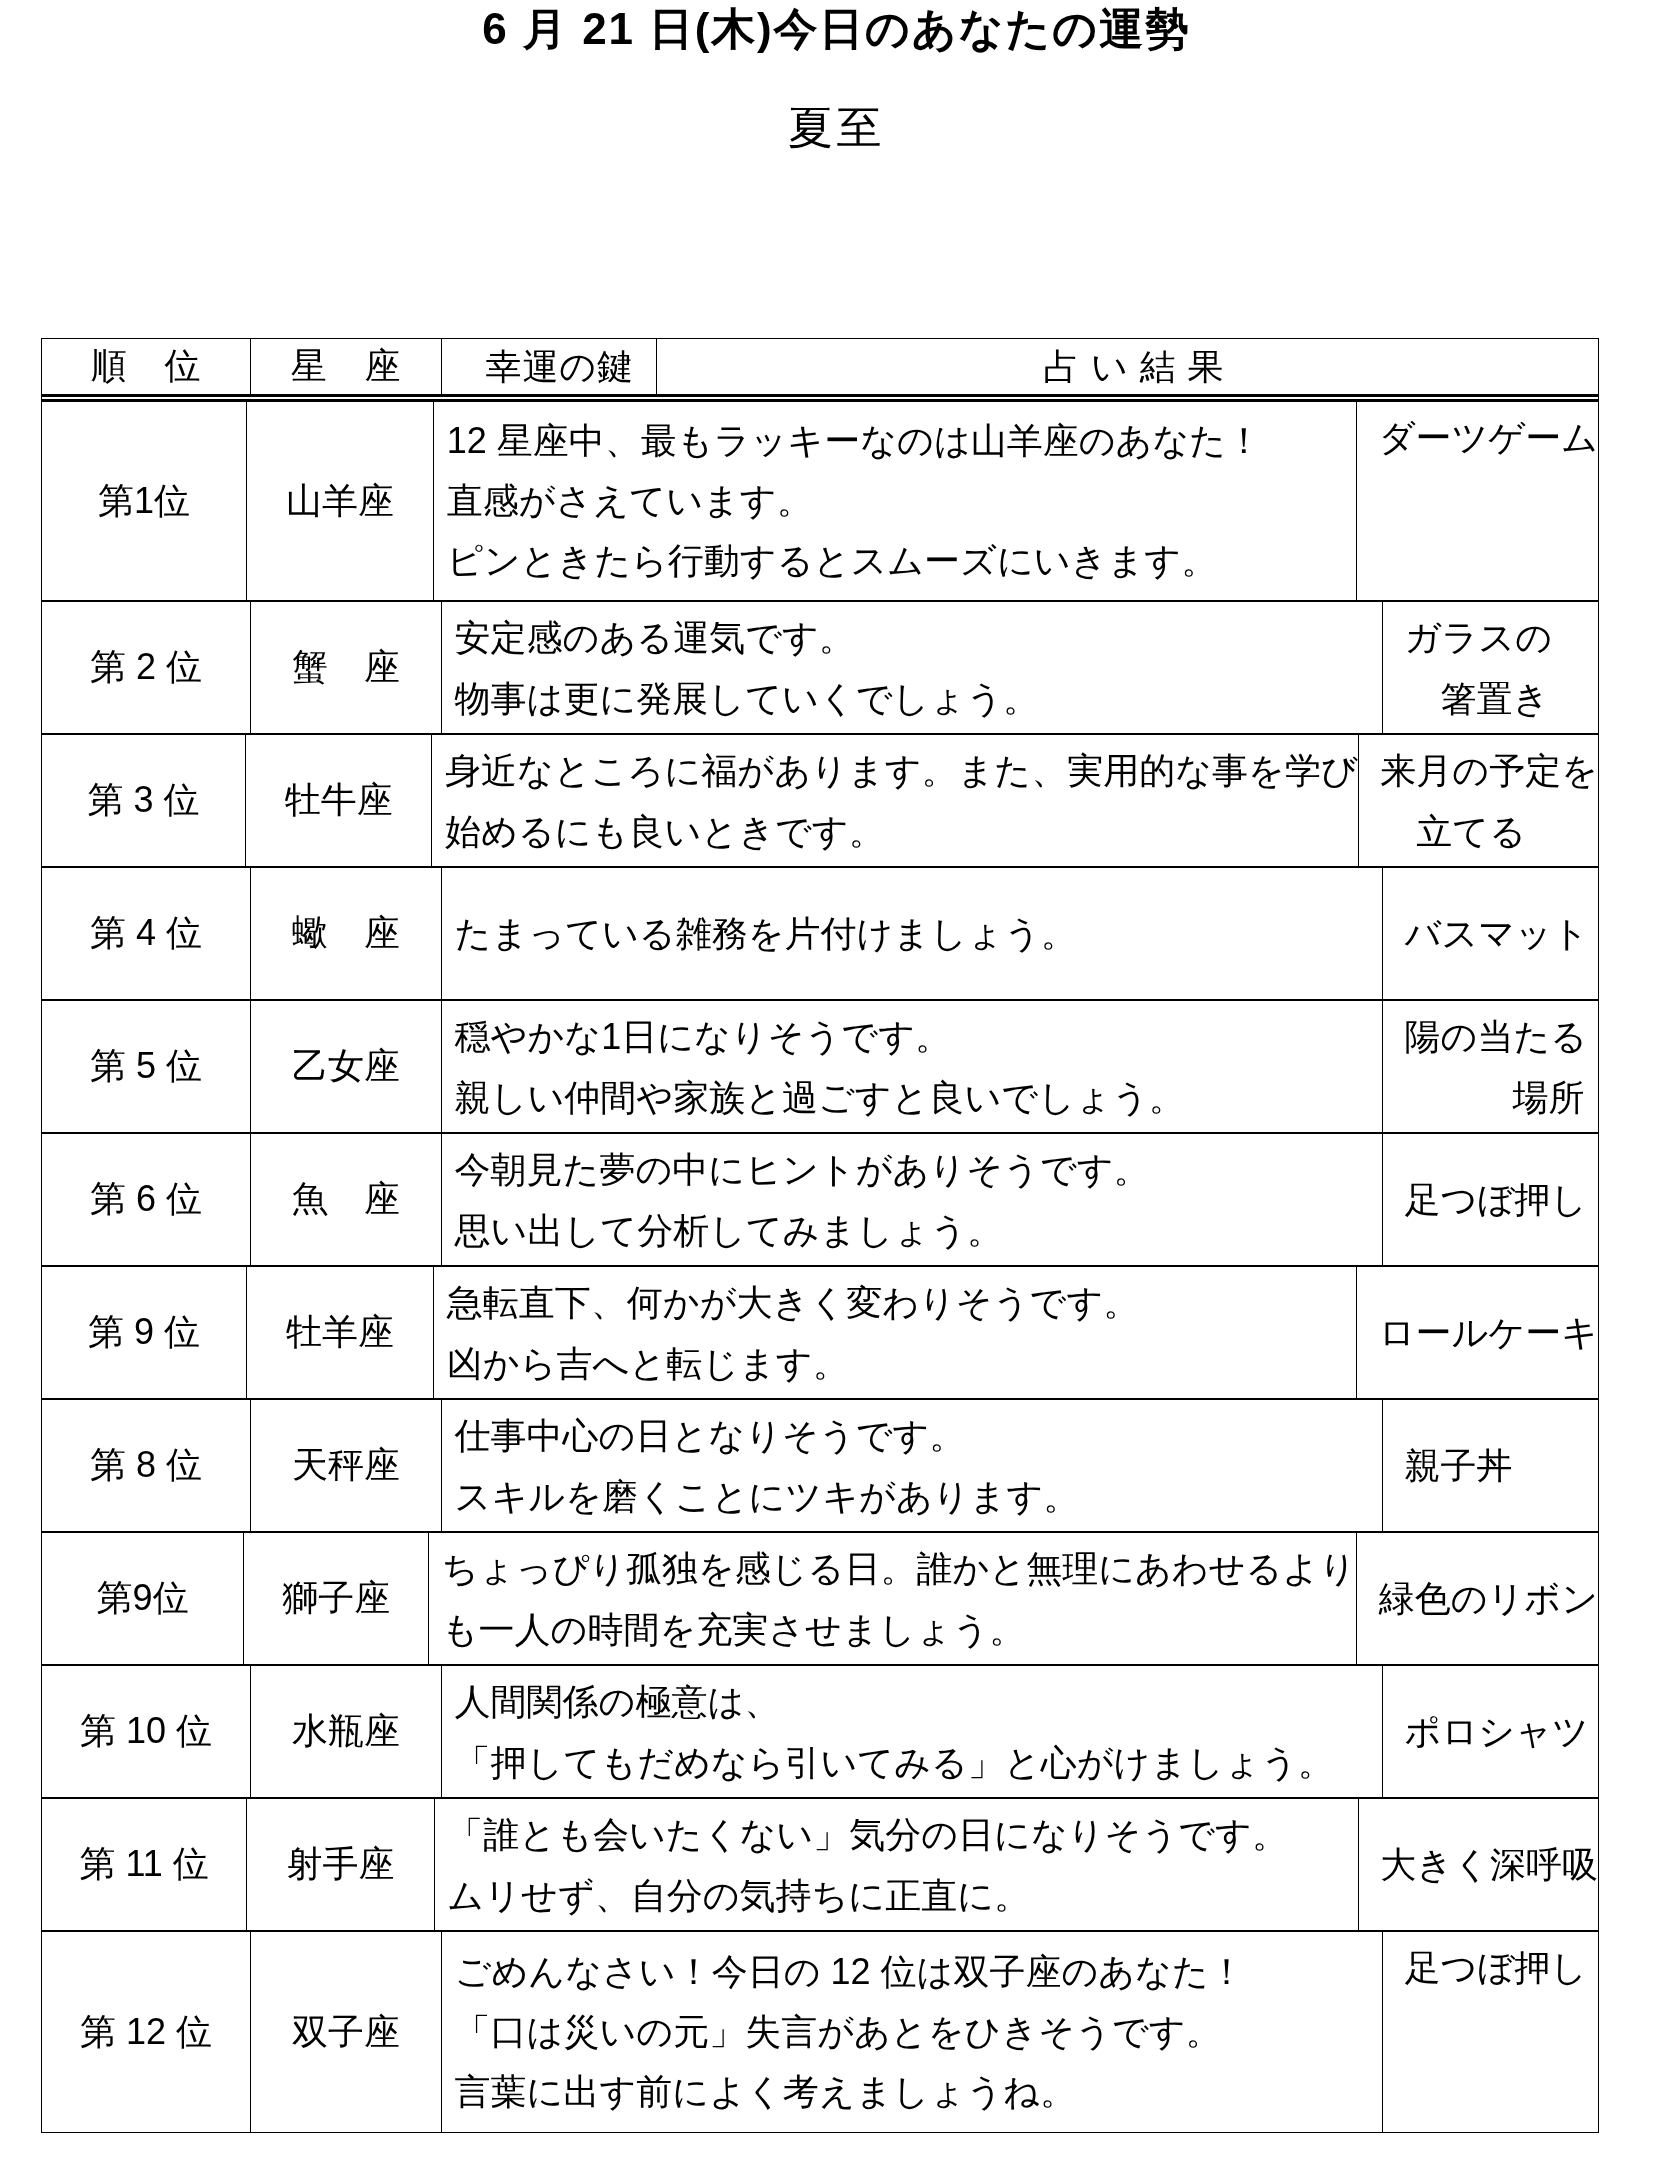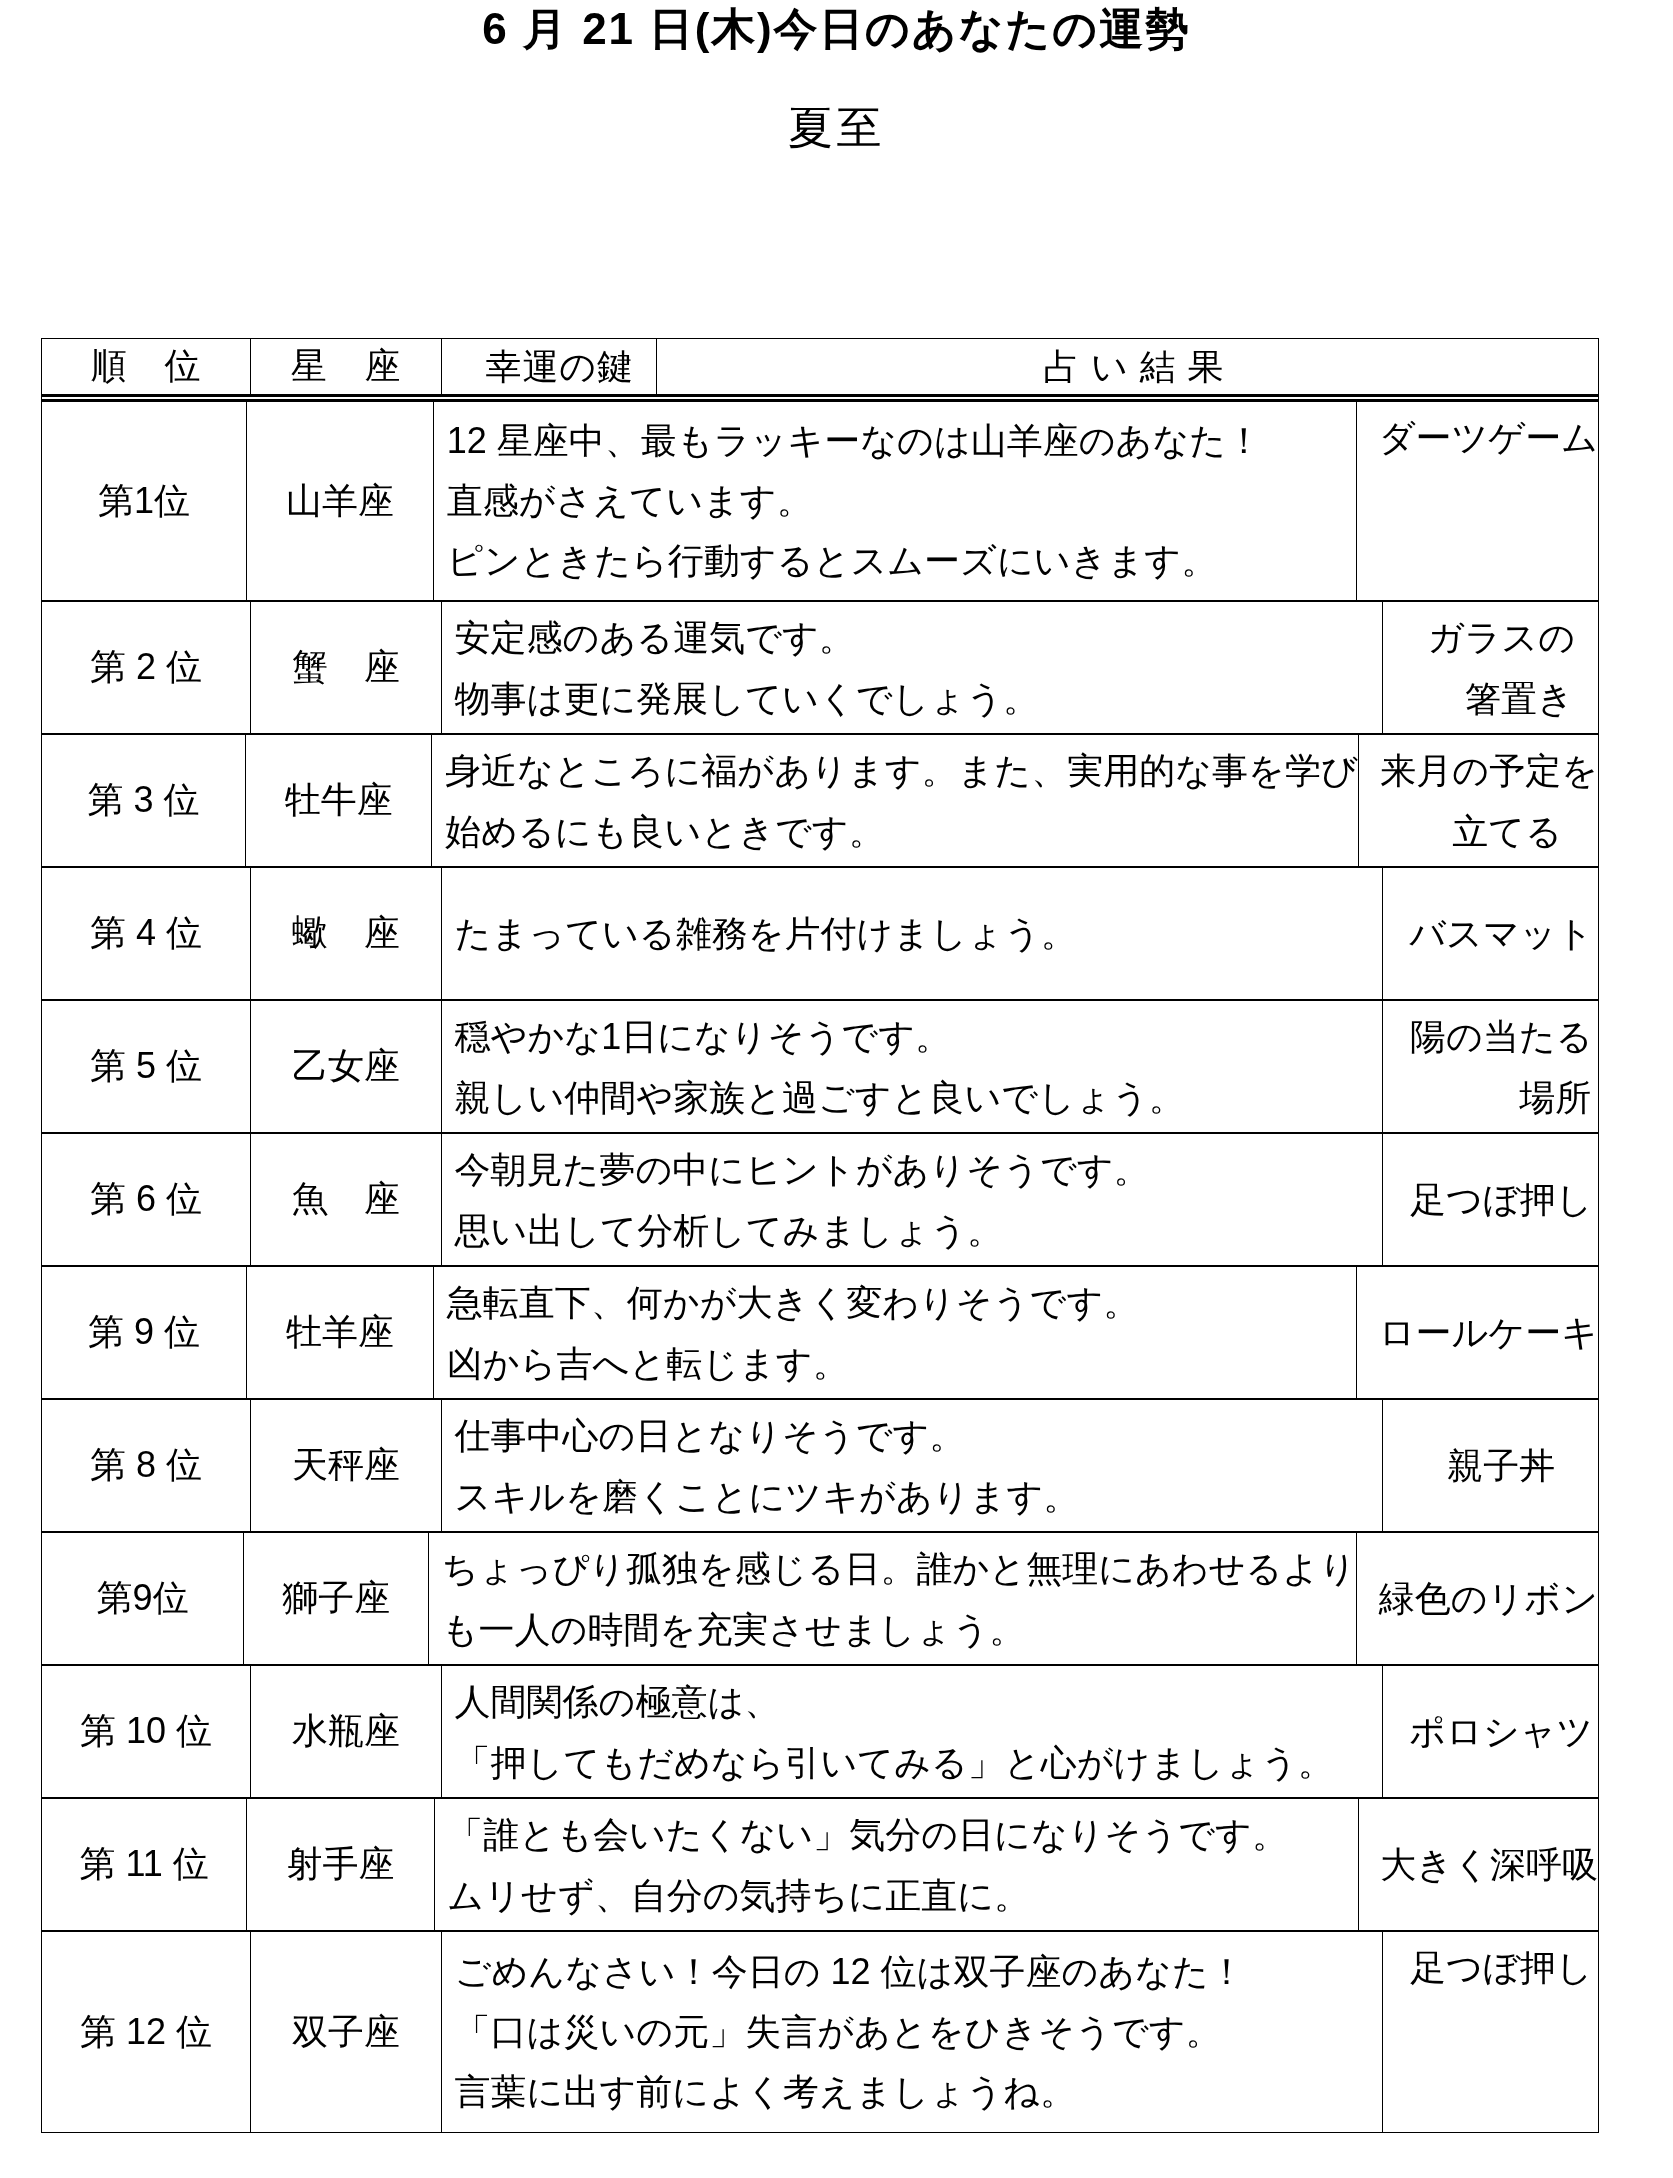--- a/index.html
+++ b/index.html
@@ -43,21 +43,21 @@
     border-right:1.8px solid #000;
     display:flex;
     flex-direction:column;
     justify-content:center;
     font-size:36px;
   }
   .t-cell:last-child{border-right:none;}
   .col-rank{width:209px;}
   .col-sign{width:191px;}
   .col-fortune{width:941px;}
-  .col-lucky{flex:1;align-items:center;}
+  .col-lucky{flex:1;}
   .cell-center{align-items:center;text-align:center;}
   .header-cell{font-size:36px;letter-spacing:0.9px;}
   .col-fortune.t-cell{padding-left:12.6px;line-height:61px;}
   .row-tall .col-fortune.t-cell{line-height:60px;}
   .col-lucky.t-cell{padding-left:21.6px;line-height:61px;}
   .lucky-top{justify-content:flex-start;padding-top:4.5px;}
   .fortune-line,.lucky-line{white-space:pre;}
 </style>
 </head>
 <body>

